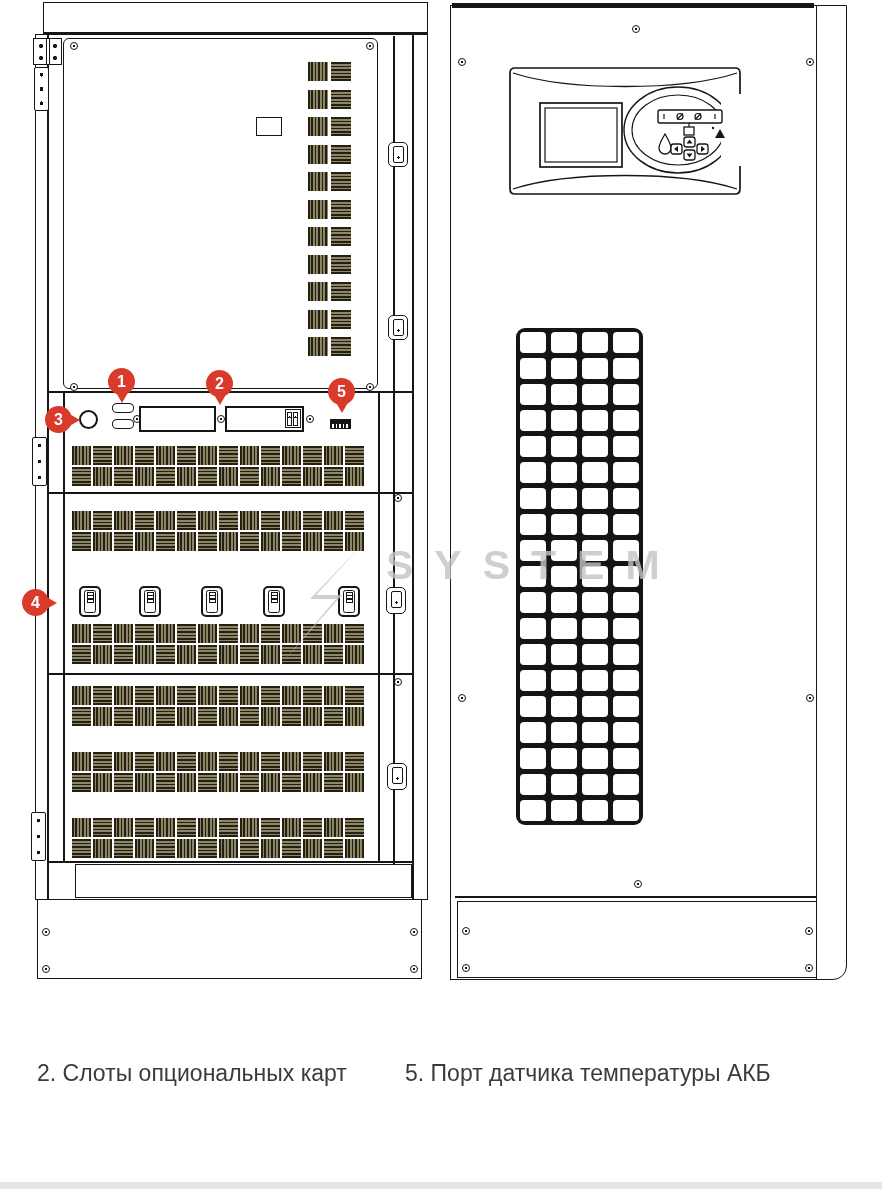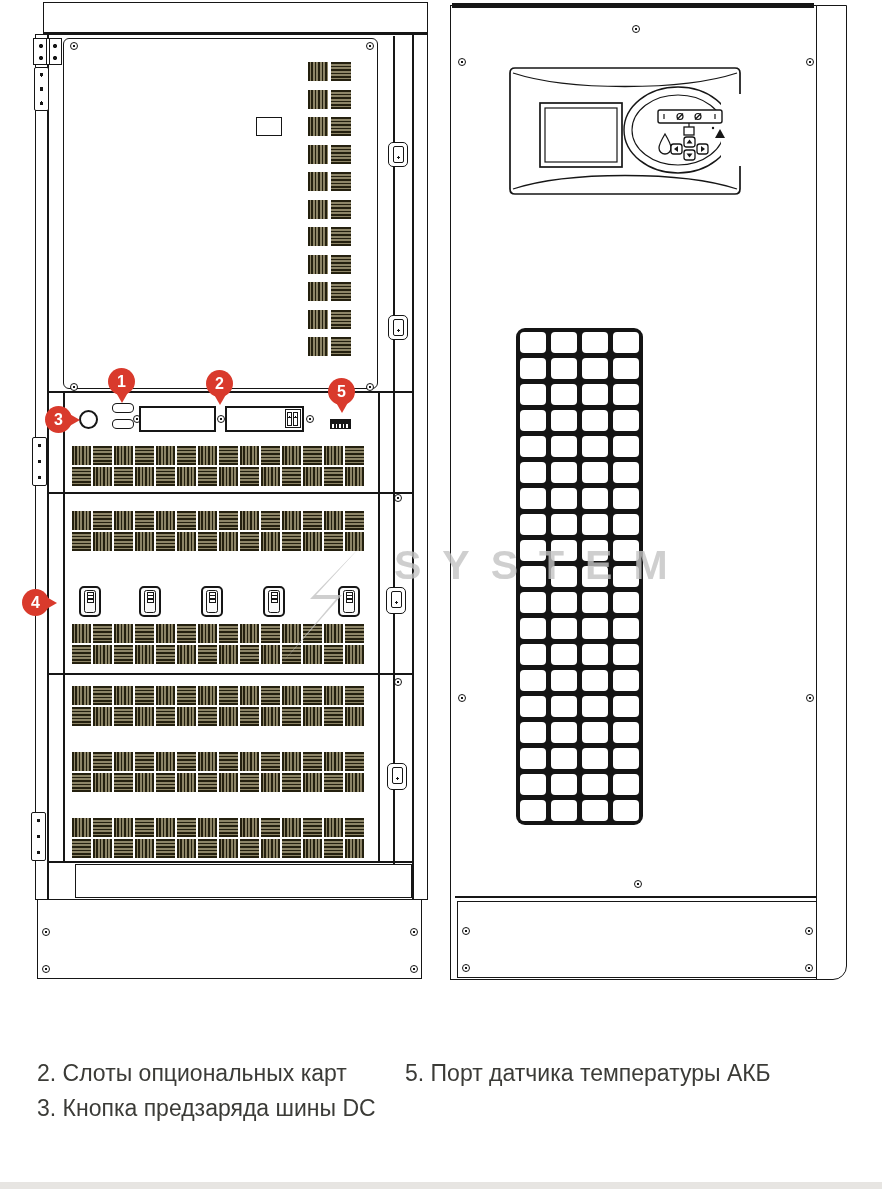--- a/index.html
+++ b/index.html
@@ -493,34 +493,33 @@
     <div class="screw" style="left:462px;top:927px"></div>
     <div class="screw" style="left:805px;top:927px"></div>
     <div class="screw" style="left:462px;top:964px"></div>
     <div class="screw" style="left:805px;top:964px"></div>
   </div>
 
   <div class="wm" style="left:282px;top:543px">
     <svg width="82" height="120" viewBox="0 0 82 120" style="position:absolute;left:0;top:2px">
       <path d="M80,0 L28,54 H54 L0,118 L60,50 H34 Z" fill="rgba(195,195,195,.8)"></path>
     </svg>
-    <div style="position:absolute;left:112px;top:0">
+    <div style="position:absolute;left:104px;top:0">
       <div class="wm-l1">SYSTEM</div>
     </div>
   </div>
 
   <div class="pin pin-down" style="left:108px;top:368px"><span>1</span></div>
   <div class="pin pin-down" style="left:206px;top:370px"><span>2</span></div>
   <div class="pin pin-right" style="left:45px;top:406px"><span>3</span></div>
   <div class="pin pin-right" style="left:22px;top:589px"><span>4</span></div>
   <div class="pin pin-down" style="left:328px;top:378px"><span>5</span></div>
 
 
   <div class="leg" style="left:37px;top:1056px">
     <div>2. Слоты опциональных карт</div>
-    <div>3. Кнопка предзаряда шины DC</div>
   </div>
   <div class="leg" style="left:405px;top:1056px">
     <div>5. Порт датчика температуры АКБ</div>
   </div>
 
   <div class="footerbar"></div>
 </div>
 
 </body></html>

